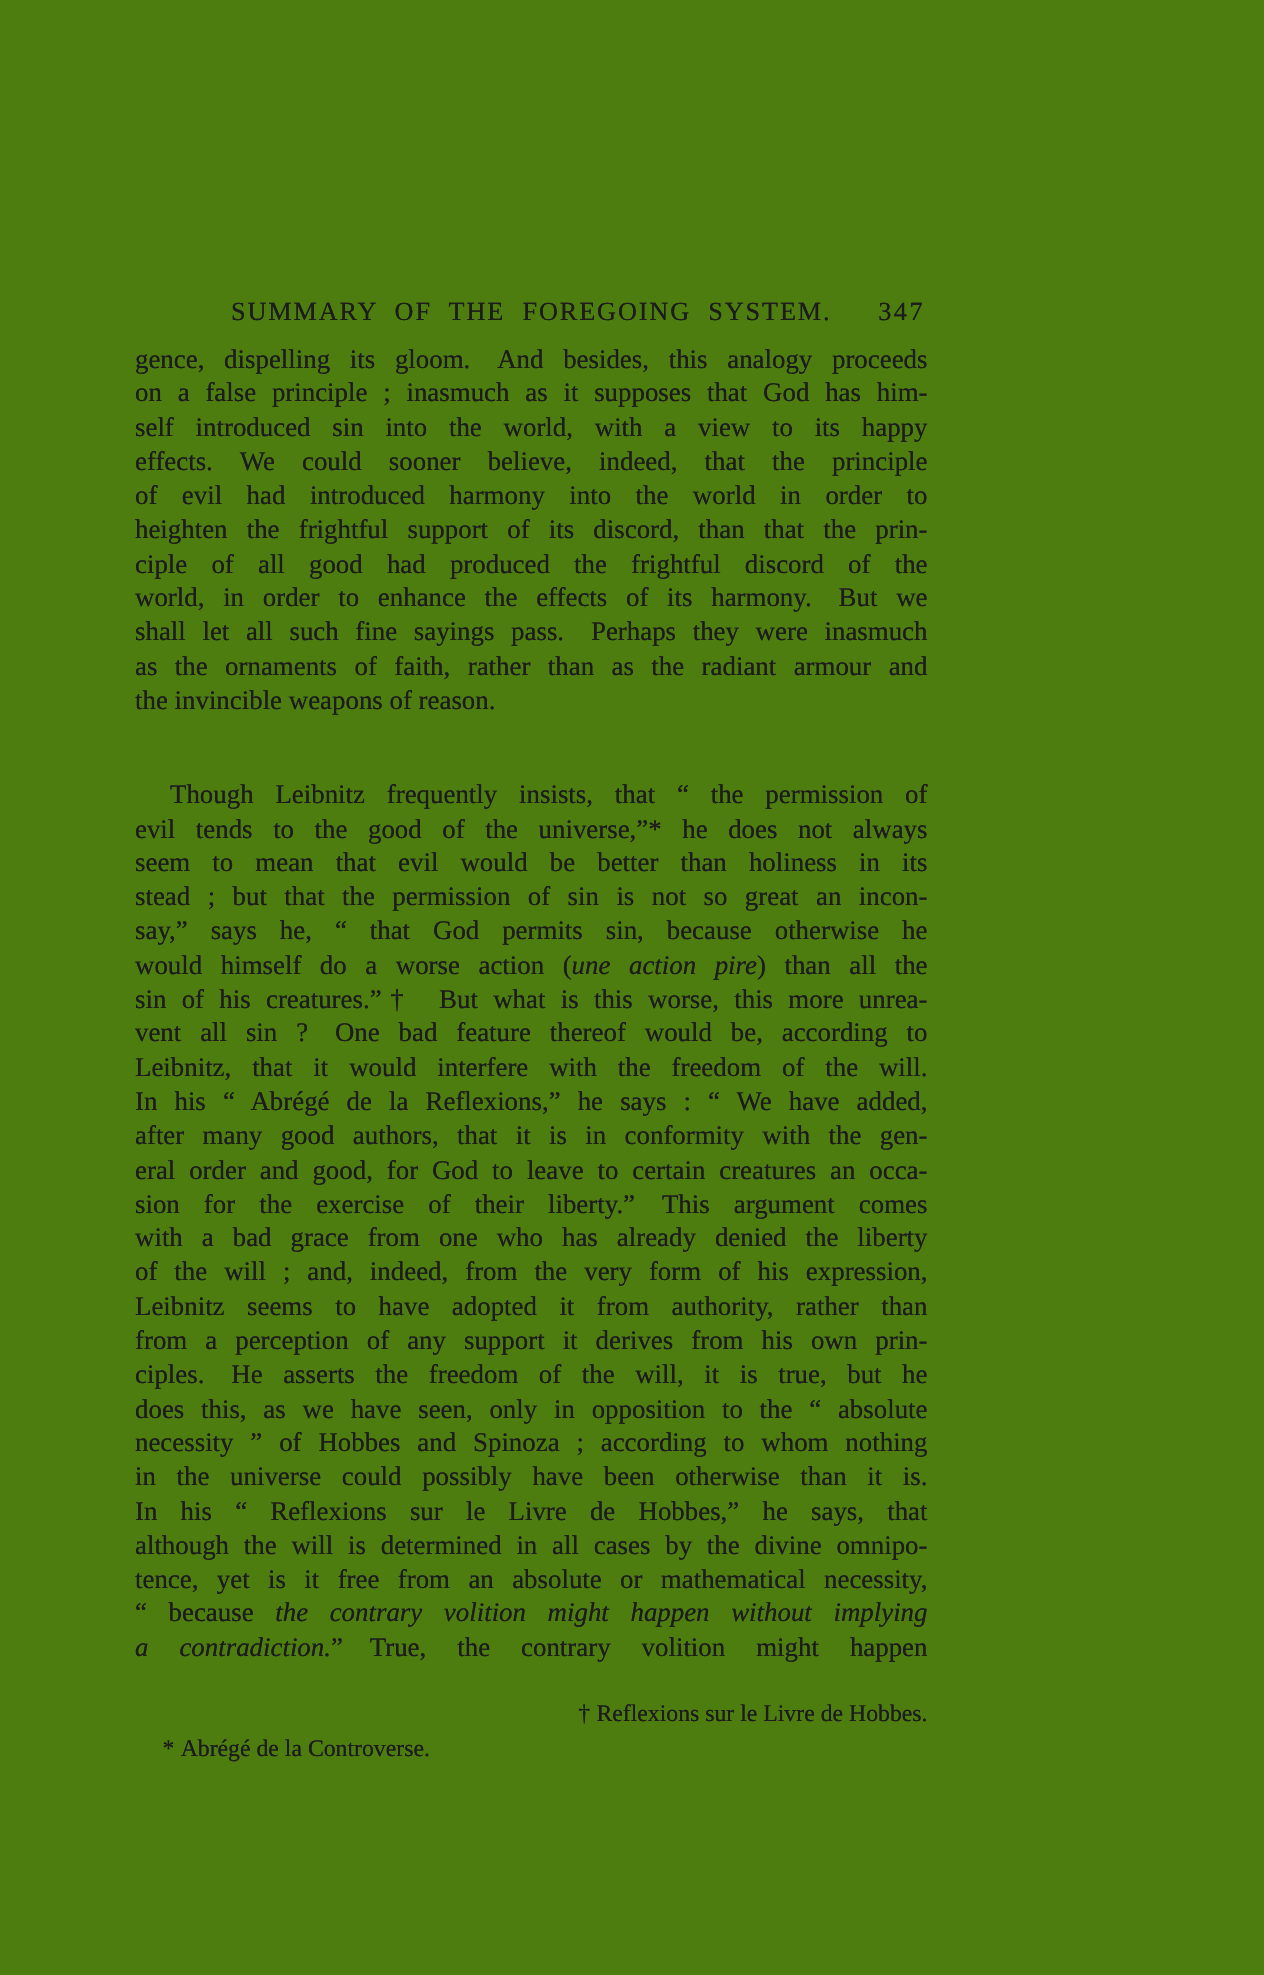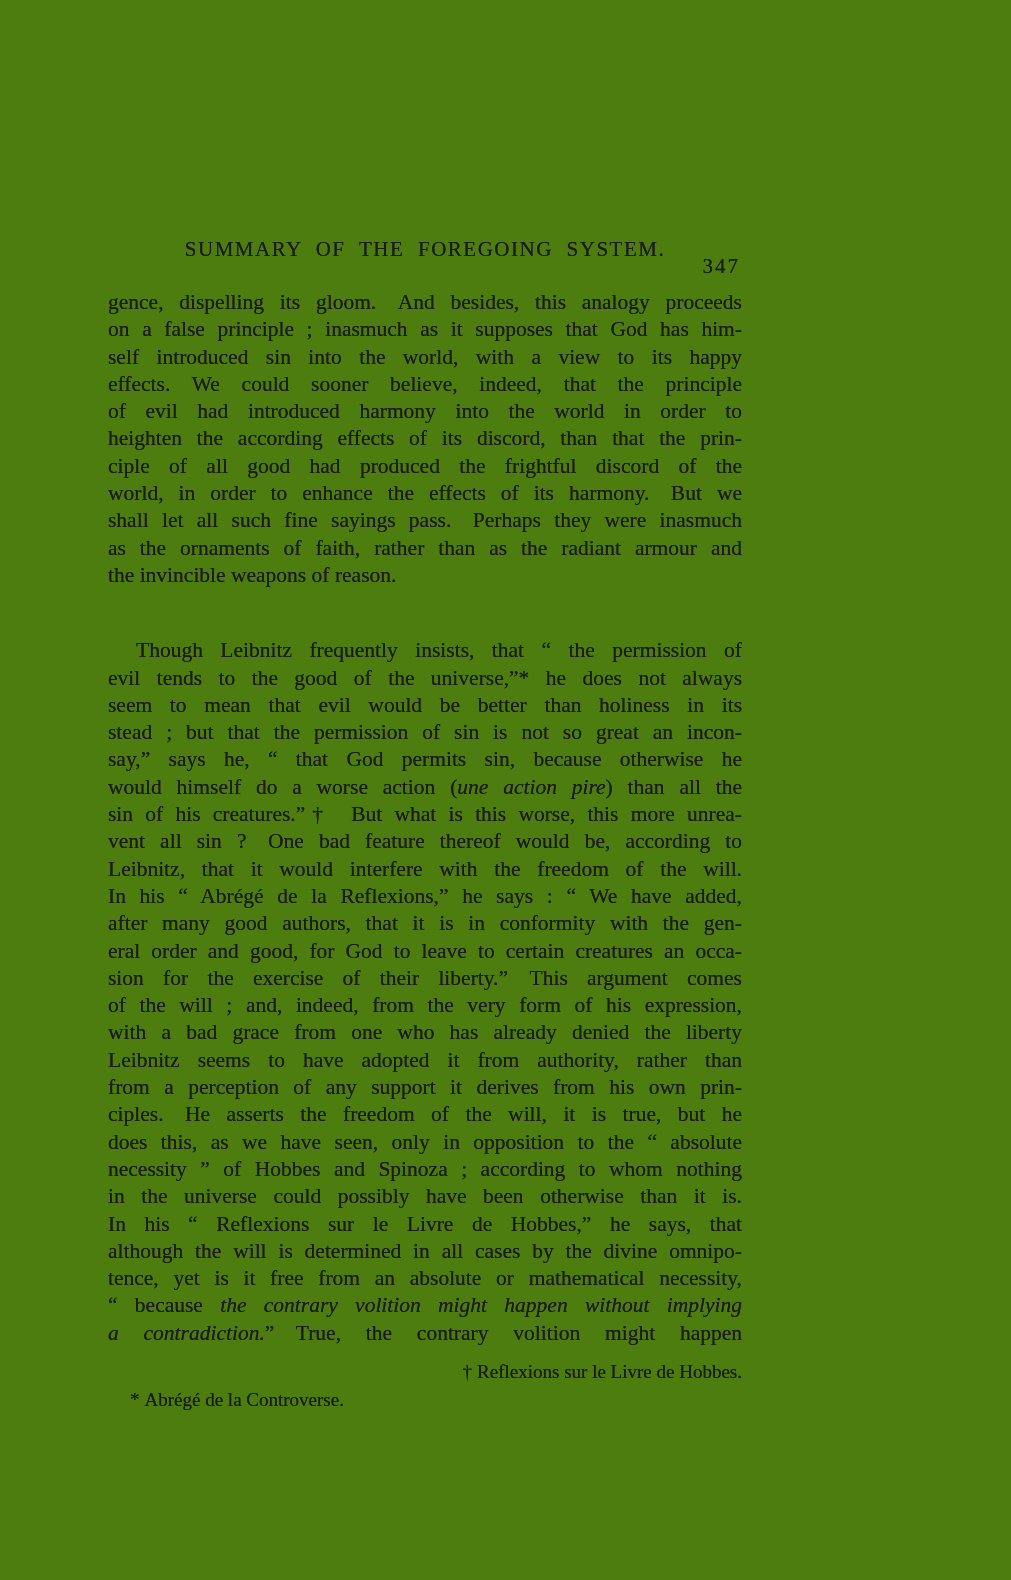--- a/index.html
+++ b/index.html
@@ -22,29 +22,29 @@
   .header-title {
     position: absolute; left: 0; right: 0; top: 0;
     text-align: center;
     font-size: 21px;
     letter-spacing: 1.5px;
     word-spacing: 7px;
     white-space: nowrap;
     text-shadow: 0 0 0.4px #222;
   }
   .page-number {
-    position: absolute; right: 2px; top: 17px;
+    position: absolute; right: 2px; top: 0;
     font-size: 21px;
     letter-spacing: 2px;
     text-shadow: 0 0 0.4px #222;
     margin-left: 40px;
   }
   .body-text {
     position: absolute;
-    top: 289px; left: 108px; width: 634px;
+    top: 274px; left: 108px; width: 634px;
   }
   .line {
     height: 27.3px;
     line-height: 27.3px;
     font-size: 21.5px;
     text-align: justify;
     text-align-last: justify;
     text-shadow: 0 0 0.4px #222;
     overflow: visible;
     white-space: nowrap; 
@@ -74,41 +74,41 @@
     <div class="header-title">SUMMARY OF THE FOREGOING SYSTEM.</div>
     <div class="page-number">347</div>
   </div>
 
   <div class="body-text" id="body-text">
       <div class="line"><span>gence, dispelling its gloom. And besides, this analogy proceeds</span></div>
       <div class="line"><span>on a false principle ; inasmuch as it supposes that God has him-</span></div>
       <div class="line"><span>self introduced sin into the world, with a view to its happy</span></div>
       <div class="line"><span>effects. We could sooner believe, indeed, that the principle</span></div>
       <div class="line"><span>of evil had introduced harmony into the world in order to</span></div>
-      <div class="line"><span>heighten the according effects of its discord, than that the prin-</span></div>
+      <div class="line"><span>heighten the frightful support of its discord, than that the prin-</span></div>
       <div class="line"><span>ciple of all good had produced the frightful discord of the</span></div>
       <div class="line"><span>world, in order to enhance the effects of its harmony. But we</span></div>
       <div class="line"><span>shall let all such fine sayings pass. Perhaps they were inasmuch</span></div>
       <div class="line"><span>as the ornaments of faith, rather than as the radiant armour and</span></div>
       <div class="line para-end"><span>the invincible weapons of reason.</span></div>
       <div class="line indent"><span>Though Leibnitz frequently insists, that “ the permission of</span></div>
       <div class="line"><span>evil tends to the good of the universe,”* he does not always</span></div>
       <div class="line"><span>seem to mean that evil would be better than holiness in its</span></div>
       <div class="line"><span>stead ; but that the permission of sin is not so great an incon-</span></div>
       <div class="line"><span>say,” says he, “ that God permits sin, because otherwise he</span></div>
       <div class="line"><span>would himself do a worse action (</span><span class="it">une action pire</span><span>) than all the</span></div>
       <div class="line"><span>sin of his creatures.”† But what is this worse, this more unrea-</span></div>
       <div class="line"><span>vent all sin ? One bad feature thereof would be, according to</span></div>
       <div class="line"><span>Leibnitz, that it would interfere with the freedom of the will.</span></div>
       <div class="line"><span>In his “ Abrégé de la Reflexions,” he says : “ We have added,</span></div>
       <div class="line"><span>after many good authors, that it is in conformity with the gen-</span></div>
       <div class="line"><span>eral order and good, for God to leave to certain creatures an occa-</span></div>
       <div class="line"><span>sion for the exercise of their liberty.” This argument comes</span></div>
+      <div class="line"><span>with a bad grace from one who has already denied the liberty</span></div>
       <div class="line"><span>of the will ; and, indeed, from the very form of his expression,</span></div>
-      <div class="line"><span>with a bad grace from one who has already denied the liberty</span></div>
       <div class="line"><span>Leibnitz seems to have adopted it from authority, rather than</span></div>
       <div class="line"><span>from a perception of any support it derives from his own prin-</span></div>
       <div class="line"><span>ciples. He asserts the freedom of the will, it is true, but he</span></div>
       <div class="line"><span>does this, as we have seen, only in opposition to the “ absolute</span></div>
       <div class="line"><span>necessity ” of Hobbes and Spinoza ; according to whom nothing</span></div>
       <div class="line"><span>in the universe could possibly have been otherwise than it is.</span></div>
       <div class="line"><span>In his “ Reflexions sur le Livre de Hobbes,” he says, that</span></div>
       <div class="line"><span>although the will is determined in all cases by the divine omnipo-</span></div>
       <div class="line"><span>tence, yet is it free from an absolute or mathematical necessity,</span></div>
       <div class="line"><span>“ because </span><span class="it">the contrary volition might happen without implying</span></div>

